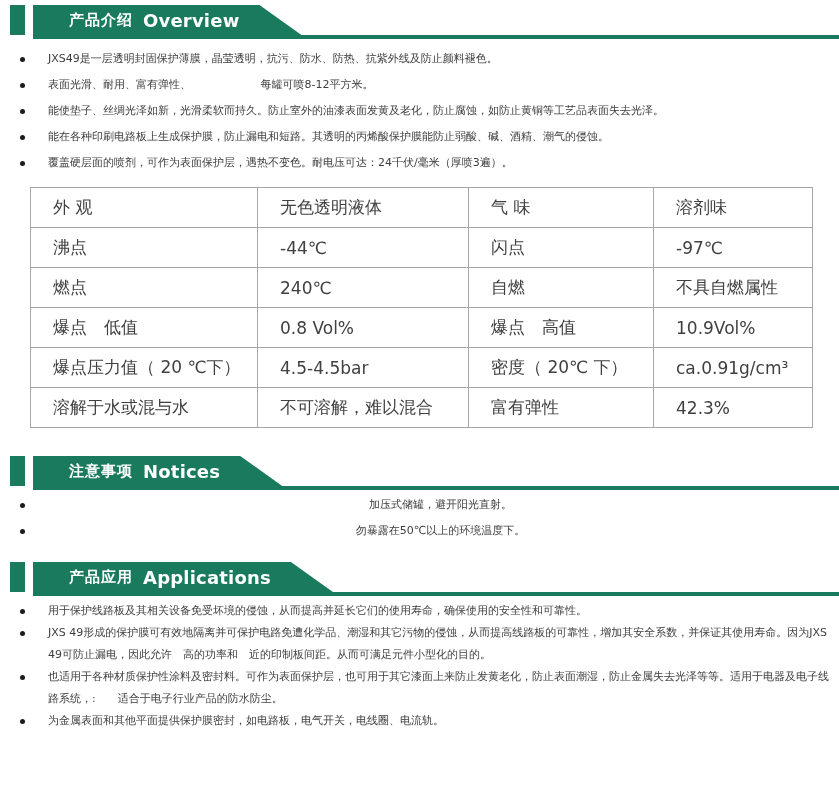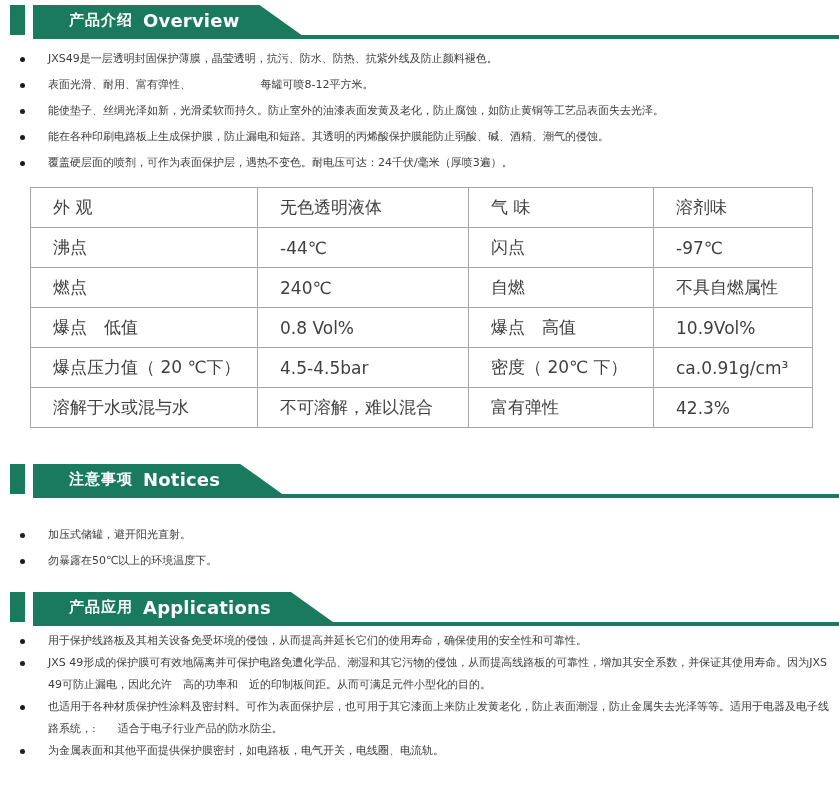--- a/index.html
+++ b/index.html
@@ -44,22 +44,22 @@
   ul.bullets.lh22 li::before{top:9px;}
 
   ul.overview{margin-top:7px;}
   .hdr-specs{margin-top:12px;}
   table.spec{border-collapse:collapse;margin:11px 0 0 30px;table-layout:fixed;}
   table.spec td{
     border:1px solid var(--border);height:40px;padding:0 10px 0 22px;
     font-size:17px;color:#404040;overflow:hidden;white-space:nowrap;
   }
   .c1{width:227px;} .c2{width:211px;} .c3{width:185px;} .c4{width:159px;}
-  .hdr-notices{margin-top:36px;text-align:right;}
-  ul.notices{margin-top:24px;}
+  .hdr-notices{margin-top:28px;text-align:right;}
+  ul.notices{margin-top:2px;text-align:center;}
   .hdr-apps{margin-top:18px;}
   ul.apps{margin-top:4px;}
 </style>
 </head>
 <body>
 
 <div class="page">
 
   <div class="sec-header">
     <div class="tabbar"></div>

